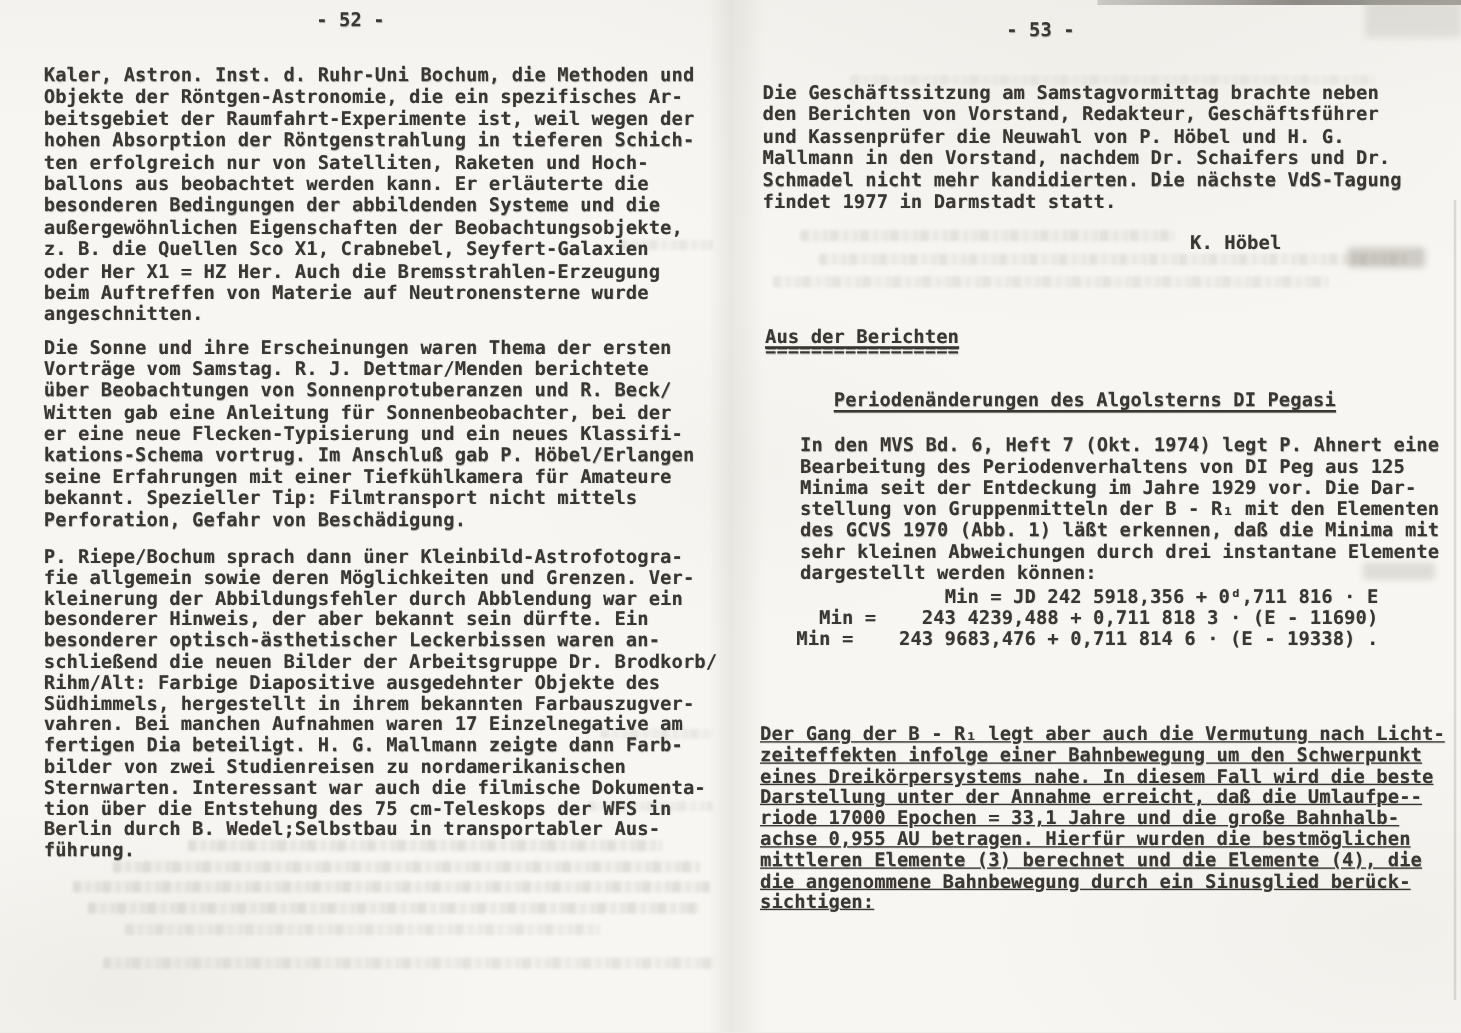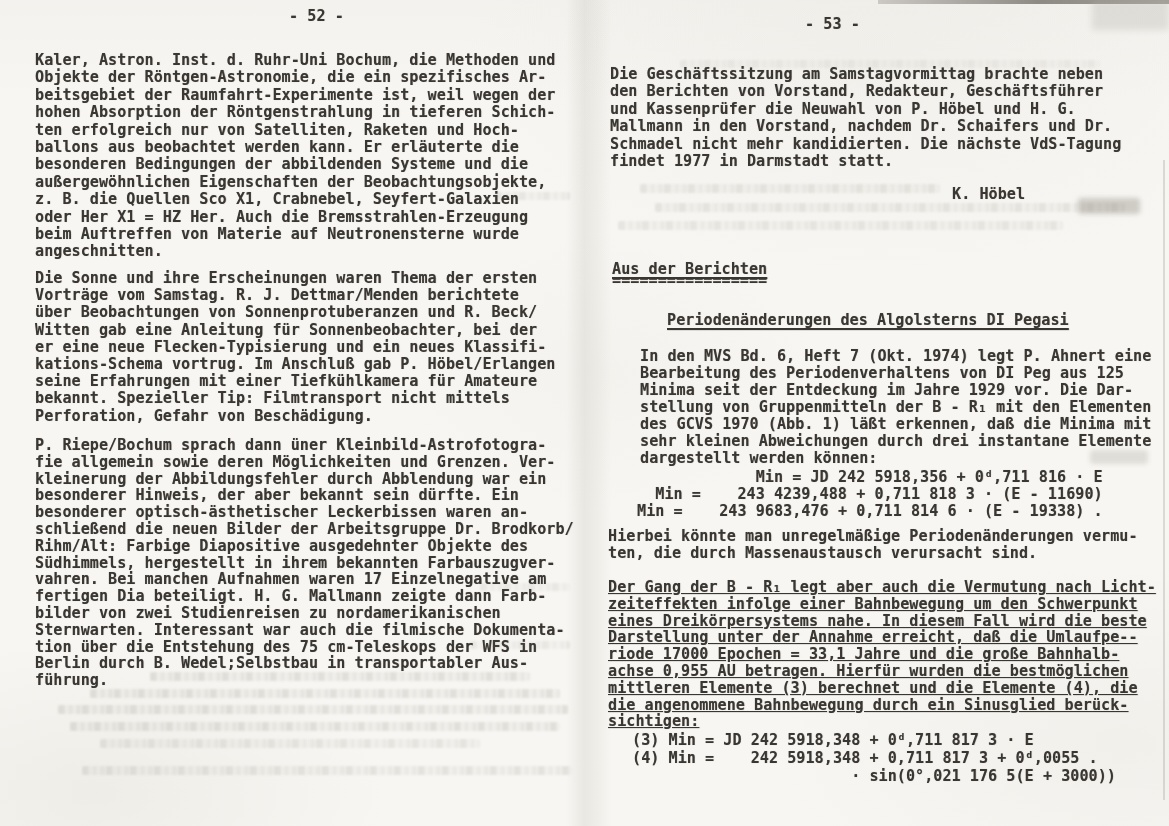--- a/index.html
+++ b/index.html
@@ -68,21 +68,21 @@
 </head>
 <body>
 
 <div id="scan">
 
   <div class="gutter-shadow"></div>
   <div class="edge-line"></div>
   <div class="top-streak"></div>
   <div class="corner-shade"></div>
 
-  <div class="txt" style="left:253px;top:8px;margin-left:36px;">- 52 -</div>
+  <div class="txt" style="left:253px;top:8px;">- 52 -</div>
 
   <div class="txt" style="left:35px;top:52px;line-height:17.4px;">Kaler, Astron. Inst. d. Ruhr-Uni Bochum, die Methoden und
 Objekte der Röntgen-Astronomie, die ein spezifisches Ar-
 beitsgebiet der Raumfahrt-Experimente ist, weil wegen der
 hohen Absorption der Röntgenstrahlung in tieferen Schich-
 ten erfolgreich nur von Satelliten, Raketen und Hoch-
 ballons aus beobachtet werden kann. Er erläuterte die
 besonderen Bedingungen der abbildenden Systeme und die
 außergewöhnlichen Eigenschaften der Beobachtungsobjekte,
 z. B. die Quellen Sco X1, Crabnebel, Seyfert-Galaxien
@@ -137,36 +137,31 @@
 Minima seit der Entdeckung im Jahre 1929 vor. Die Dar-
 stellung von Gruppenmitteln der B - R₁ mit den Elementen
 des GCVS 1970 (Abb. 1) läßt erkennen, daß die Minima mit
 sehr kleinen Abweichungen durch drei instantane Elemente
 dargestellt werden können:</div>
 
   <div class="txt" style="left:637px;top:469px;line-height:17px;text-align:right;">Min = JD 242 5918,356 + 0ᵈ,711 816 · E
 Min =    243 4239,488 + 0,711 818 3 · (E - 11690)
 Min =    243 9683,476 + 0,711 814 6 · (E - 19338) .</div>
 
-  <div class="txt" style="left:608px;top:528px;line-height:17px;">Hierbei könnte man unregelmäßige Periodenänderungen vermu-
-ten, die durch Massenaustausch verursacht sind.</div>
 
   <div class="txt" style="left:608px;top:579px;line-height:16.8px;text-decoration:underline;">Der Gang der B - R₁ legt aber auch die Vermutung nach Licht-
 zeiteffekten infolge einer Bahnbewegung um den Schwerpunkt
 eines Dreikörpersystems nahe. In diesem Fall wird die beste
 Darstellung unter der Annahme erreicht, daß die Umlaufpe--
 riode 17000 Epochen = 33,1 Jahre und die große Bahnhalb-
 achse 0,955 AU betragen. Hierfür wurden die bestmöglichen
 mittleren Elemente (3) berechnet und die Elemente (4), die
 die angenommene Bahnbewegung durch ein Sinusglied berück-
 sichtigen:</div>
 
-  <div class="txt" style="left:632px;top:731px;line-height:18px;">(3) Min = JD 242 5918,348 + 0ᵈ,711 817 3 · E
-(4) Min =    242 5918,348 + 0,711 817 3 + 0ᵈ,0055 .
-                        · sin(0°,021 176 5(E + 3000))</div>
 
   <div class="ghost" style="left:150px;top:672px;width:380px;height:9px;"></div>
   <div class="ghost" style="left:90px;top:689px;width:470px;height:9px;"></div>
   <div class="ghost" style="left:58px;top:705px;width:510px;height:9px;"></div>
   <div class="ghost" style="left:70px;top:722px;width:490px;height:9px;"></div>
   <div class="ghost" style="left:100px;top:739px;width:380px;height:9px;opacity:.34;"></div>
   <div class="ghost" style="left:82px;top:766px;width:490px;height:9px;opacity:.36;"></div>
   <div class="ghost" style="left:495px;top:192px;width:75px;height:8px;opacity:.30;"></div>
   <div class="ghost" style="left:480px;top:583px;width:90px;height:8px;opacity:.28;"></div>
   <div class="ghost" style="left:470px;top:641px;width:100px;height:8px;opacity:.28;"></div>

